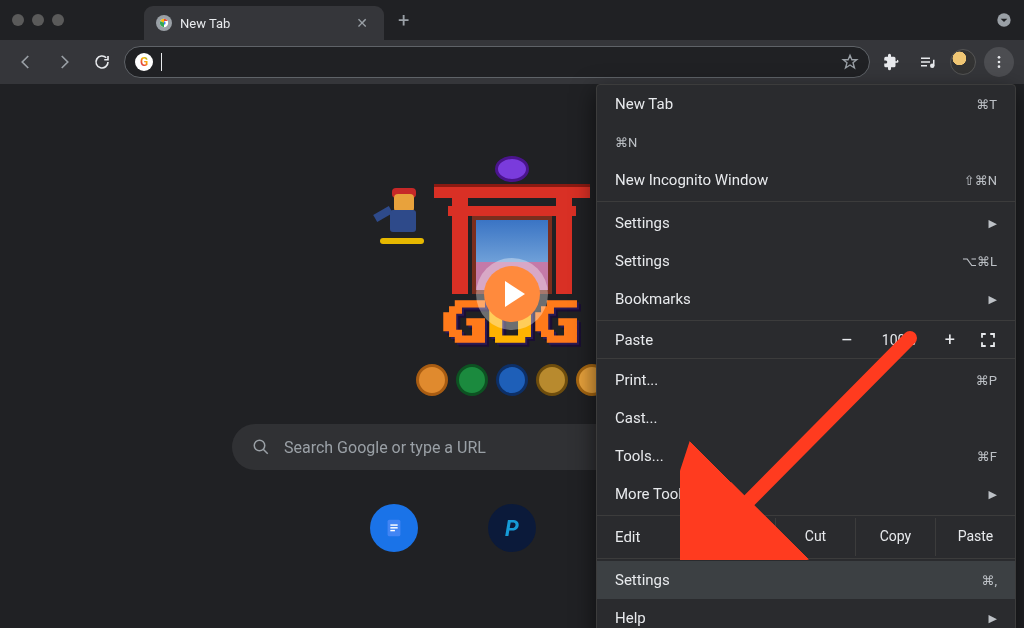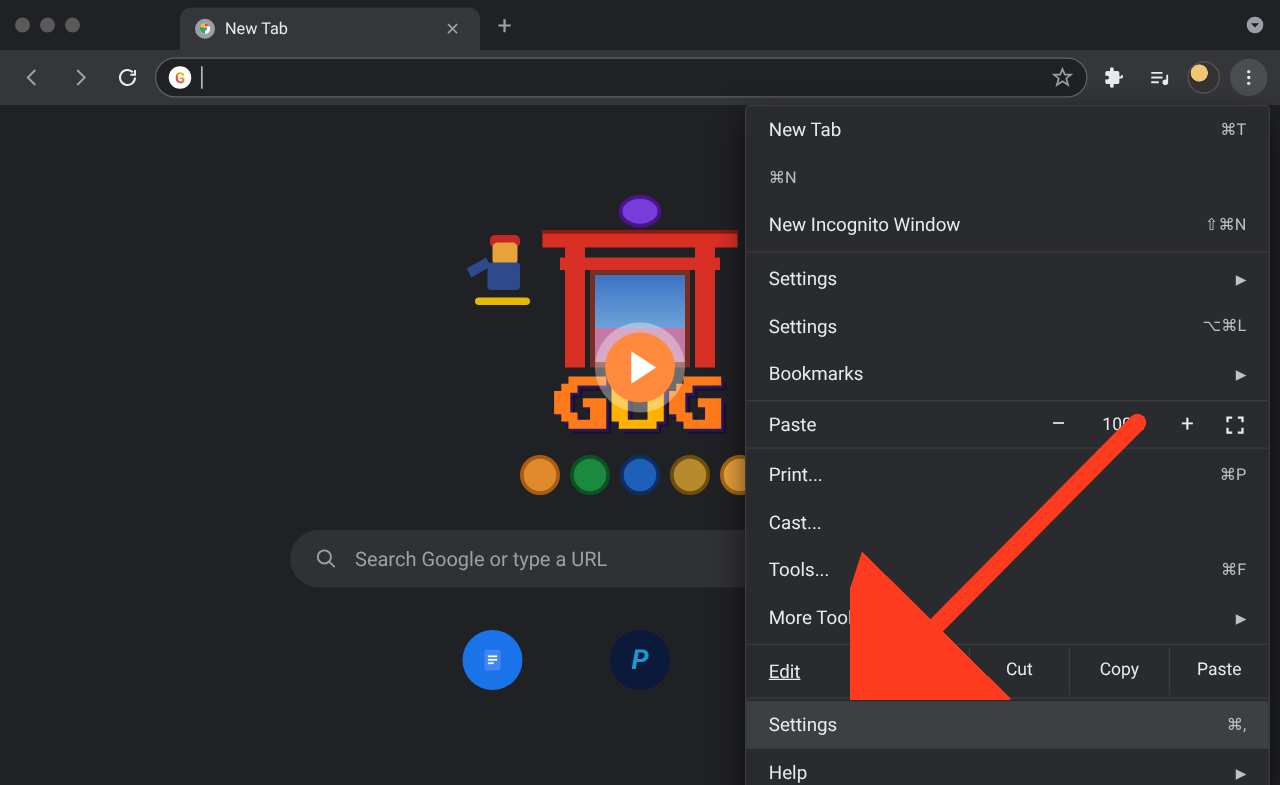--- a/index.html
+++ b/index.html
@@ -75,21 +75,21 @@
   .menu-item .chev { color:#bdc1c6; font-size:11px;}
   .menu-sep { height:1px; background:#3c3c3c; margin:2px 0;}
   .menu-item.hl { background:#3c4043; }
   .zoom-row { display:flex; align-items:center; padding: 6px 18px; }
   .zoom-row .label{flex:1;}
   .zoom-ctrl { display:flex; align-items:center; gap:18px;}
   .zoom-btn { color:#e8eaed; font-size:18px; padding:0 6px; cursor:pointer;}
   .zoom-val { font-size:14px; min-width:44px; text-align:center;}
   .fullscreen { width:18px; height:18px; display:inline-block; }
   .edit-row { display:flex; align-items:stretch; }
-  .edit-row .label { flex:1; padding:10px 18px;text-decoration:underline;}
+  .edit-row .label { flex:1; padding:10px 18px;}
   .edit-btn { border-left:1px solid #3c3c3c; padding:10px 0; width:80px; text-align:center; cursor:pointer; font-size:14px;}
 
   
   .arrow { position:absolute; z-index:60; pointer-events:none; left:680px; top:330px; width:280px; height:230px; }
 
   svg { display:block; }
 </style>
 </head>
 <body>
 

